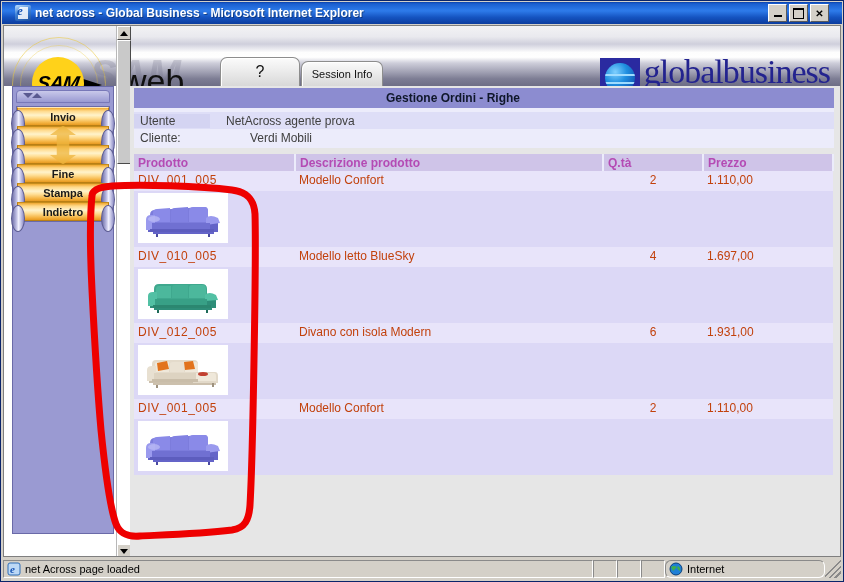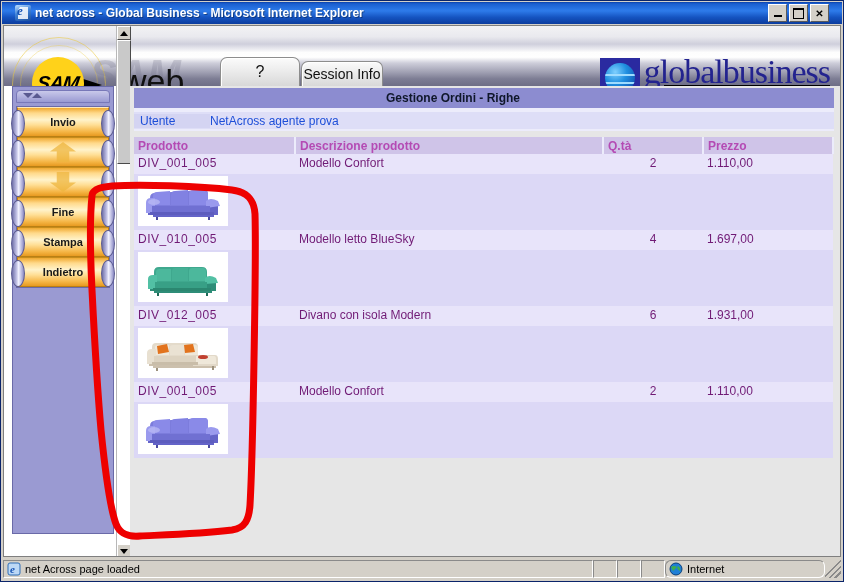--- a/index.html
+++ b/index.html
@@ -135,21 +135,21 @@
   }
   .sam-ring.r2 { left:16px; top:19px; width:76px; height:76px; border-color: rgba(235,200,60,.35); }
   #web-word {
     position:absolute; left:118px; top:36px;
     font: 300 34px "Liberation Sans", sans-serif;
     color:#101010;
   }
   
   #gb-logo {
     position:absolute; right:10px; top:30px;
-    display:flex; align-items:flex-start;text-decoration:underline;
+    display:flex; align-items:flex-start;
   }
   #gb-mark {
     width:40px;height:40px; margin-top:2px;
     background:#2a2aa0;
     display:flex;align-items:center;justify-content:center;
     position:relative;
   }
   #gb-mark .sphere {
     width:30px;height:30px;border-radius:50%;
     background: radial-gradient(circle at 34% 30%, #7fd0ff 0%, #1f8fe0 40%, #0a3a9e 100%);
@@ -180,21 +180,21 @@
     border:1px solid #8d8d8d;
     border-bottom:none;
     border-radius:7px 7px 0 0;
     display:flex; align-items:center; justify-content:center;
     font: 12px "Liberation Sans", sans-serif;
     color:#111;
     box-shadow: inset 1px 1px 0 #ffffff;
     cursor:default;
   }
   #tab-help { left:216px; height:28px; width:78px; font-size:16px; }
-  #tab-session { left:297px; height:24px; width:80px; font-size:14px; }
+  #tab-session { left:297px; height:24px; width:80px; font-size:11px; }
 
   
   #body-area {
     position:absolute; left:0; top:60px;
     width:100%; height:472px;
     background:#ffffff;
   }
 
   
   #sidebar {
@@ -226,21 +226,21 @@
     border-right:5px solid transparent;
     border-bottom:5px solid #5a5a90;
   }
   #btn-stack {
     margin-top:3px;
     border:1px solid #6a6aa8;
     background:#8a8ac4;
   }
   .cmdbtn {
     position:relative;
-    height:30px;
+    height:19px;
     background: linear-gradient(180deg,
         #f0a830 0%, #ffd98a 18%, #fff3cb 42%,
         #ffdf96 60%, #f5b545 85%, #e79a20 100%);
     border:1px solid #b97f14;
     border-top-color:#ffe9b8;
     display:flex; align-items:center; justify-content:center;
     font: bold 11px "Liberation Sans", sans-serif;
     color:#1a1a1a;
     cursor:default;
     box-sizing:border-box;
@@ -318,21 +318,22 @@
   }
   #info-block {
     margin:0 8px 0 4px;
     background:#ececfb;
     padding:4px 0 2px 0;
   }
   .info-row {
     display:flex; align-items:center;
     height:17px;
     font: 12px "Liberation Sans", sans-serif;
-    color:#1d4ed8;
+    color:#404040;
+    gap:16px;
   }
   .info-row .lbl  { width:70px; padding-left:6px; }
   .info-row .val  { }
   .info-row.shade { background:#dedef7; }
   .info-row.shade .lbl { background:#d4d4f2; }
 
   
   #order-table {
     margin:6px 8px 0 4px;
     border-collapse:collapse;
@@ -343,21 +344,21 @@
     background:#cfc4e8;
     color:#b44bb4;
     font: bold 12px "Liberation Sans", sans-serif;
     text-align:left;
     height:17px;
     padding:0 4px;
     border-right:2px solid #ececfb;
   }
   #order-table td {
     font: 12px "Liberation Sans", sans-serif;
-    color:#701a75;
+    color:#c2410c;
     vertical-align:top;
     padding:2px 4px 0 4px;
   }
   tr.row-main td { background:#e8e4fa; height:18px; }
   tr.row-img  td { background:#dcd8f6; height:54px; padding-top:1px; }
   td.c-prod { width:152px; font-weight:bold; letter-spacing:.5px; }
   td.c-desc { width:298px;margin-left:40px; }
   td.c-qty  { width:90px;  text-align:center; }
   td.c-prz  { width:120px; }
   th.c-prod { width:152px; }
@@ -497,20 +498,24 @@
 
         <div id="panel-title">
           <div class="left-block"></div>
           <div class="title-txt">Gestione Ordini - Righe</div>
         </div>
 
         <div id="info-block">
           <div class="info-row shade">
             <span class="lbl">Utente</span>
             <span class="val">NetAcross agente prova</span>
+          </div>
+          <div class="info-row">
+            <span class="lbl">Cliente:</span>
+            <span class="val" style="padding-left:24px">Verdi Mobili</span>
           </div>
         </div>
 
         <table id="order-table">
           <thead>
             <tr>
               <th class="c-prod">Prodotto</th>
               <th class="c-desc">Descrizione prodotto</th>
               <th class="c-qty">Q.tà</th>
               <th class="c-prz">Prezzo</th>

